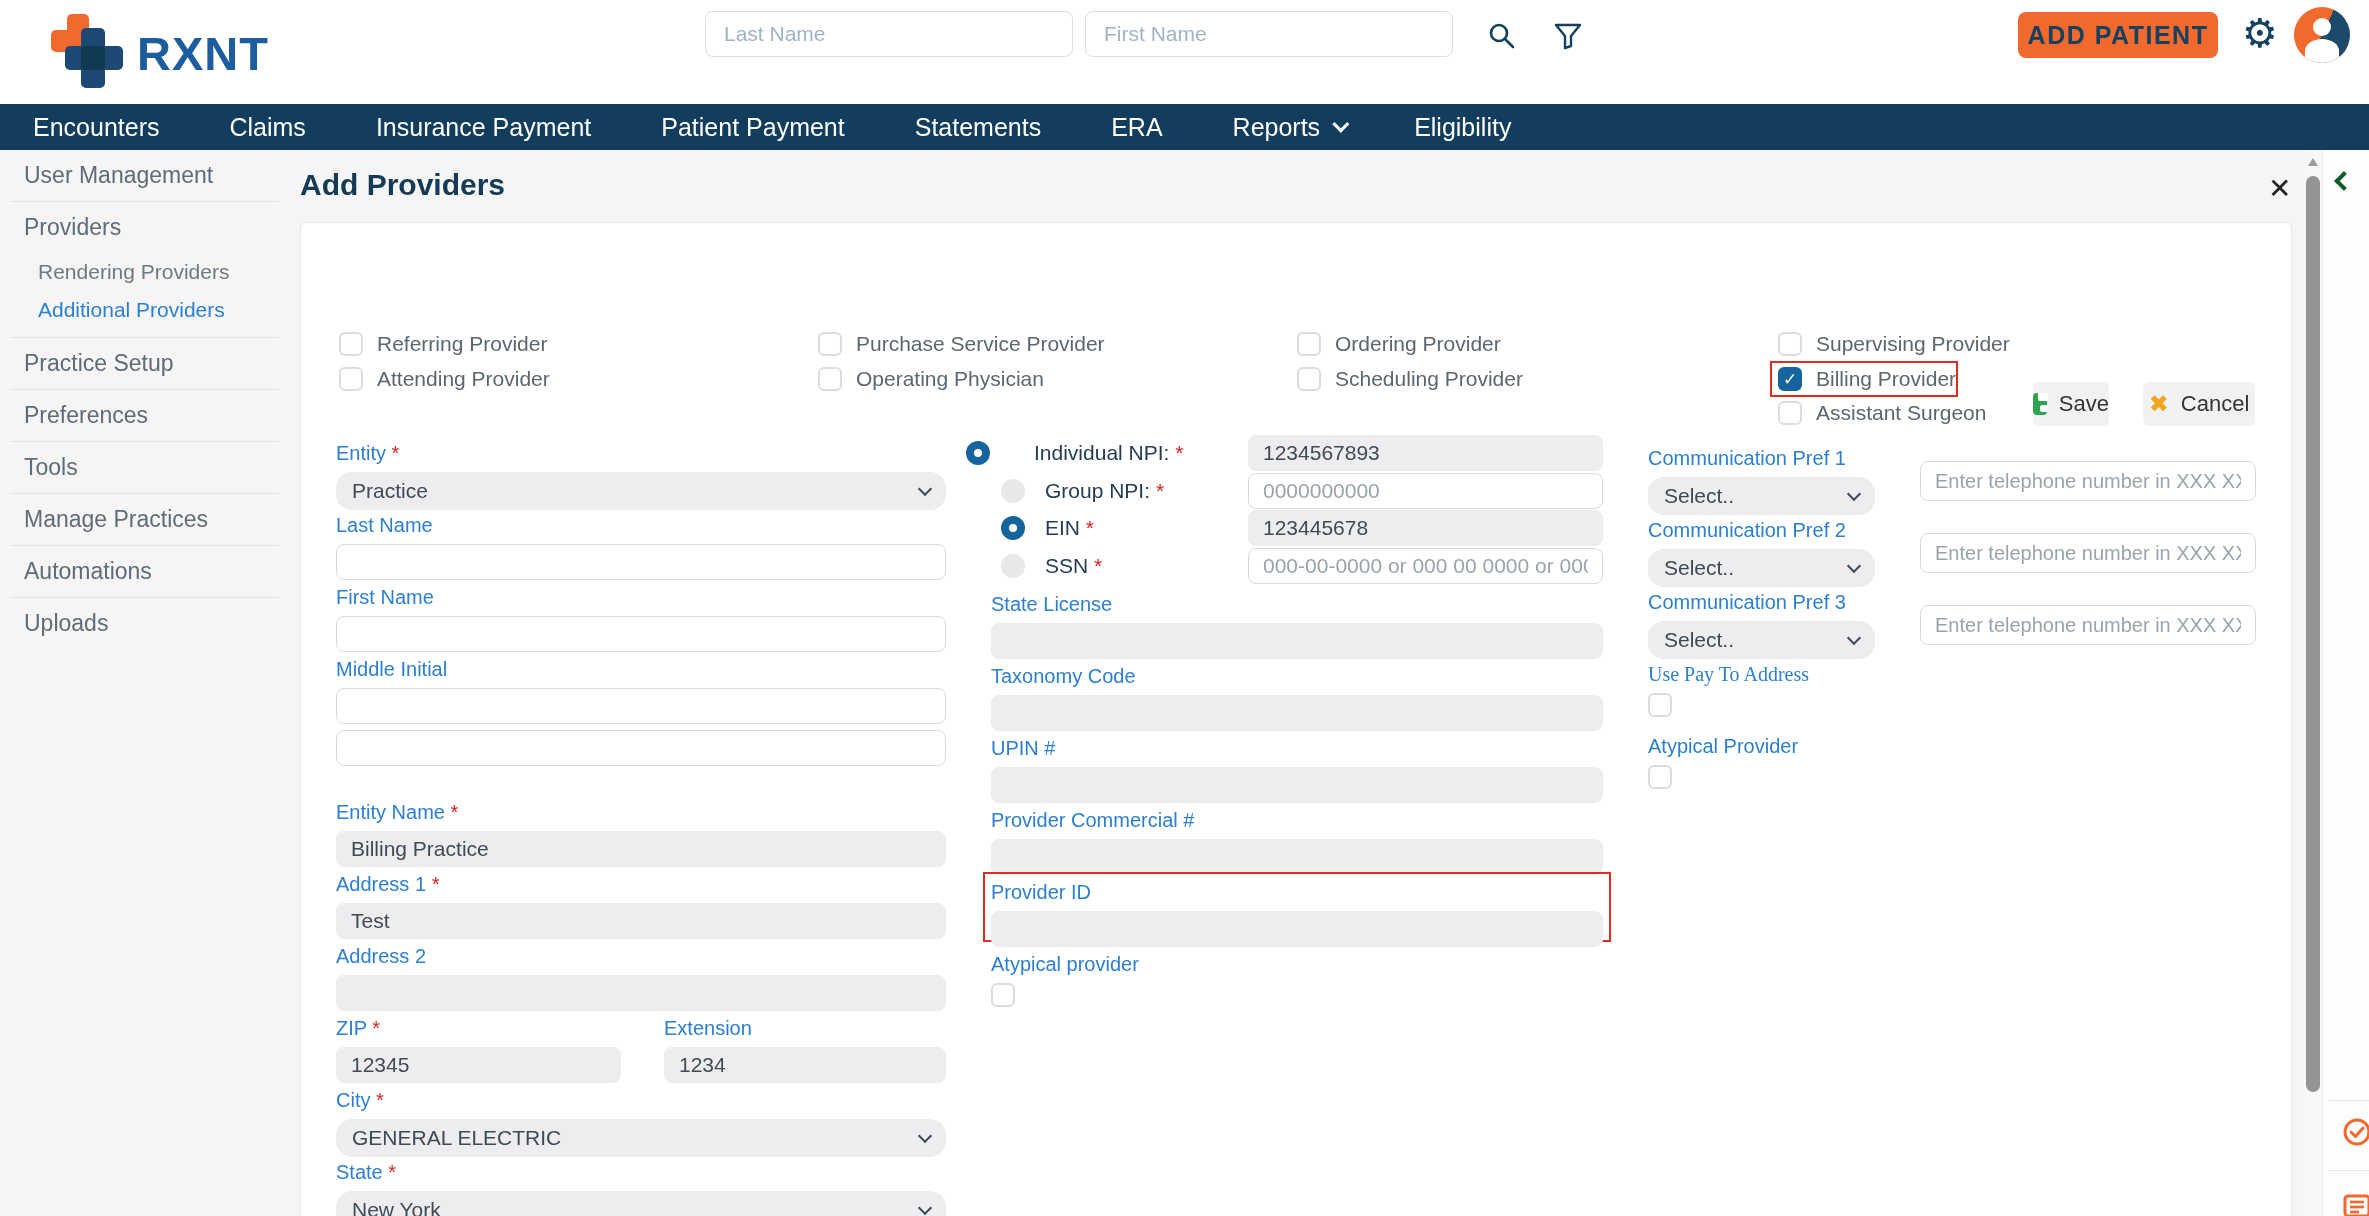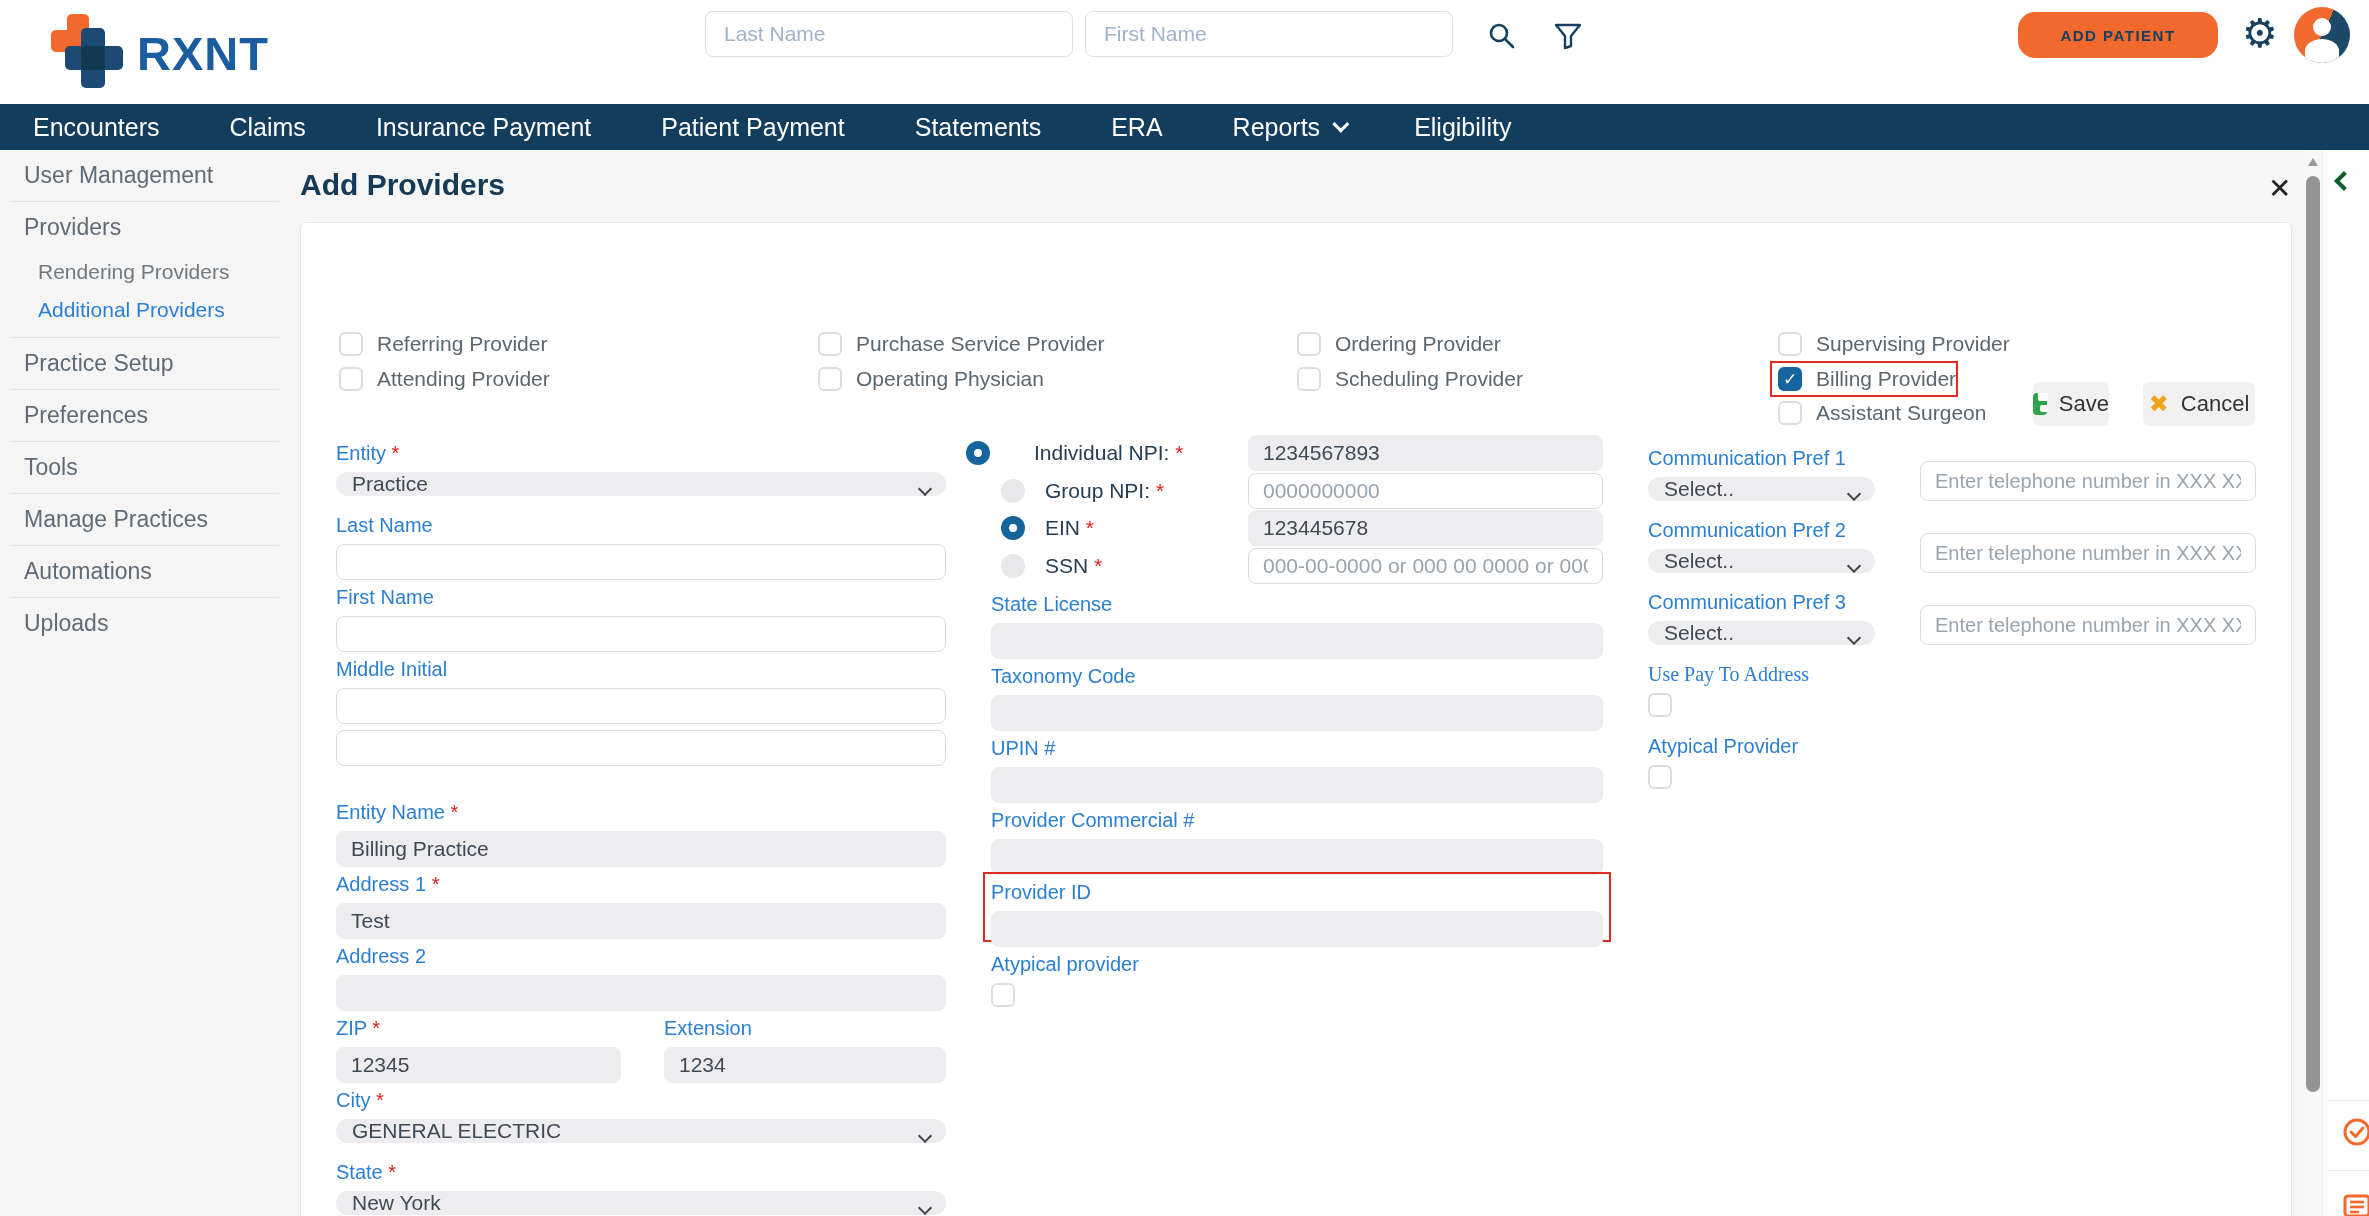--- a/index.html
+++ b/index.html
@@ -15,21 +15,21 @@
   .plus-o2 { position:absolute; left:6px;  top:16px; width:54px; height:22px; background:#f2692e; border-radius:5px; }
   .plus-b1 { position:absolute; left:36px; top:14px; width:24px; height:60px; background:#1c4a74; border-radius:5px; }
   .plus-b2 { position:absolute; left:20px; top:32px; width:58px; height:24px; background:#1c4a74; border-radius:5px; }
   .plus-x  { position:absolute; left:36px; top:32px; width:24px; height:24px; background:#0f3a52; border-radius:4px; }
   .logo-text { font-size:47px; font-weight:800; color:#1b5d9e; letter-spacing:1px; }
   .hdr-input { position:absolute; top:11px; width:368px; height:46px; border:1px solid #dcdfe2; border-radius:8px;
                padding:0 18px; font-size:21px; color:#31475c; background:#fff; outline:none; font-family:"Liberation Sans",sans-serif; }
   .hdr-input::placeholder { color:#9fb3c8; }
   .hdr-icon { position:absolute; top:20px; width:32px; height:32px; cursor:pointer; }
   .add-patient { position:absolute; left:2018px; top:12px; width:200px; height:46px; background:#f2692e; border:none;
-                 border-radius:17px; color:#15405f; font-weight:700; font-size:15px; letter-spacing:1.5px; cursor:pointer;
+                 border-radius:8px; color:#15405f; font-weight:700; font-size:25px; letter-spacing:1.5px; cursor:pointer;
                  font-family:"Liberation Sans",sans-serif; }
   .gear { position:absolute; left:2242px; top:13px; font-family:"DejaVu Sans",sans-serif; font-size:40px; color:#15405f; cursor:pointer; line-height:1; }
   .avatar { position:absolute; left:2294px; top:7px; width:56px; height:56px; border-radius:50%;
             background:linear-gradient(115deg,#f2692e 50%,#1c4a68 50%); overflow:hidden; cursor:pointer; }
   .avatar .head { position:absolute; left:19px; top:11px; width:18px; height:18px; background:#fff; border-radius:50%; }
   .avatar .body { position:absolute; left:11px; top:32px; width:34px; height:24px; background:#fff; border-radius:50% 50% 0 0; }
 
   
   .nav { position:absolute; left:0; top:104px; width:2369px; height:46px; background:#123d5d; display:flex; align-items:center; padding-left:33px; gap:70px; }
   .nav-item { color:#ffffff; font-size:25px; font-weight:500; cursor:pointer; display:flex; align-items:center; gap:12px; white-space:nowrap; }
@@ -64,21 +64,21 @@
   .hl-red { position:absolute; border:2px solid #e02b20; }
 
   
   .fb { position:absolute; }
   .f-label { font-size:20px; color:#2b7fd2; margin-bottom:7px; white-space:nowrap; }
   .req { color:#e02020; }
   .t-input { width:100%; height:36px; border:1px solid #d8dbde; border-radius:8px; background:#fff; padding:0 14px;
              font-size:21px; color:#3f4a54; outline:none; font-family:"Liberation Sans",sans-serif; }
   .t-input::placeholder { color:#9aa4ad; }
   .t-input.filled { background:#ededf0; border-color:#ededf0; }
-  .sel { height:24px; background:#ededf0; border-radius:16px; display:flex; align-items:center; padding:0 16px;
+  .sel { height:38px; background:#ededf0; border-radius:16px; display:flex; align-items:center; padding:0 16px;
          font-size:21px; color:#3f4a54; cursor:pointer; position:relative; }
   .sel .sel-chev { position:absolute; right:16px; top:12px; width:10px; height:10px; border-right:2.5px solid #3c4650; border-bottom:2.5px solid #3c4650; transform:rotate(45deg); }
   .phone { height:40px; border:1px solid #d8dbde; border-radius:8px; background:#fff; padding:0 14px; font-size:20px;
            color:#3f4a54; outline:none; font-family:"Liberation Sans",sans-serif; overflow:hidden; }
   .phone::placeholder { color:#9aa4ad; }
 
   .radio-row { position:absolute; display:flex; align-items:center; gap:20px; }
   .radio { width:24px; height:24px; border-radius:50%; background:#e8e8ea; position:relative; cursor:pointer; flex:none; }
   .radio.on { background:#16649e; }
   .radio.on:after { content:""; position:absolute; left:8px; top:8px; width:8px; height:8px; border-radius:50%; background:#fff; }

